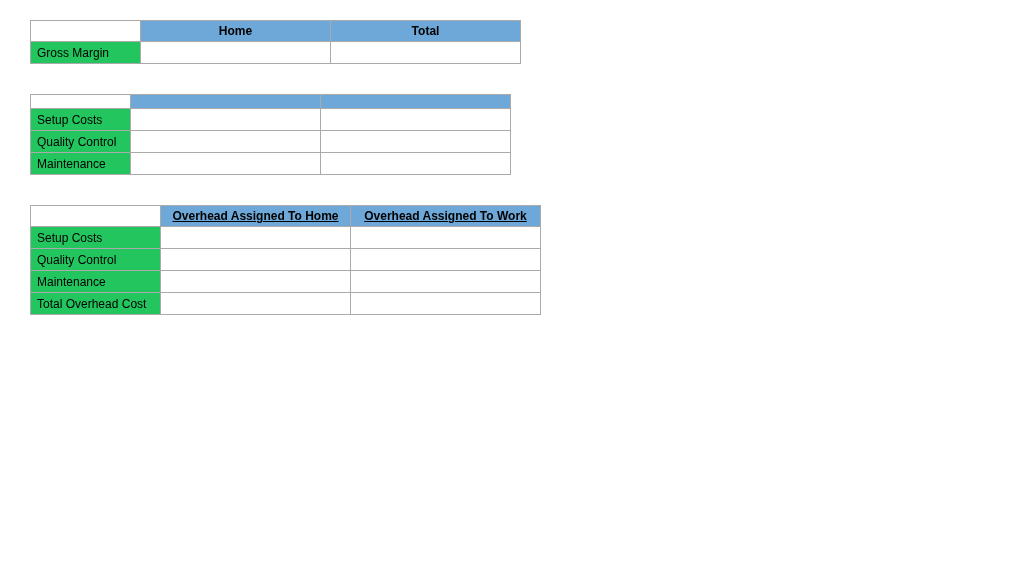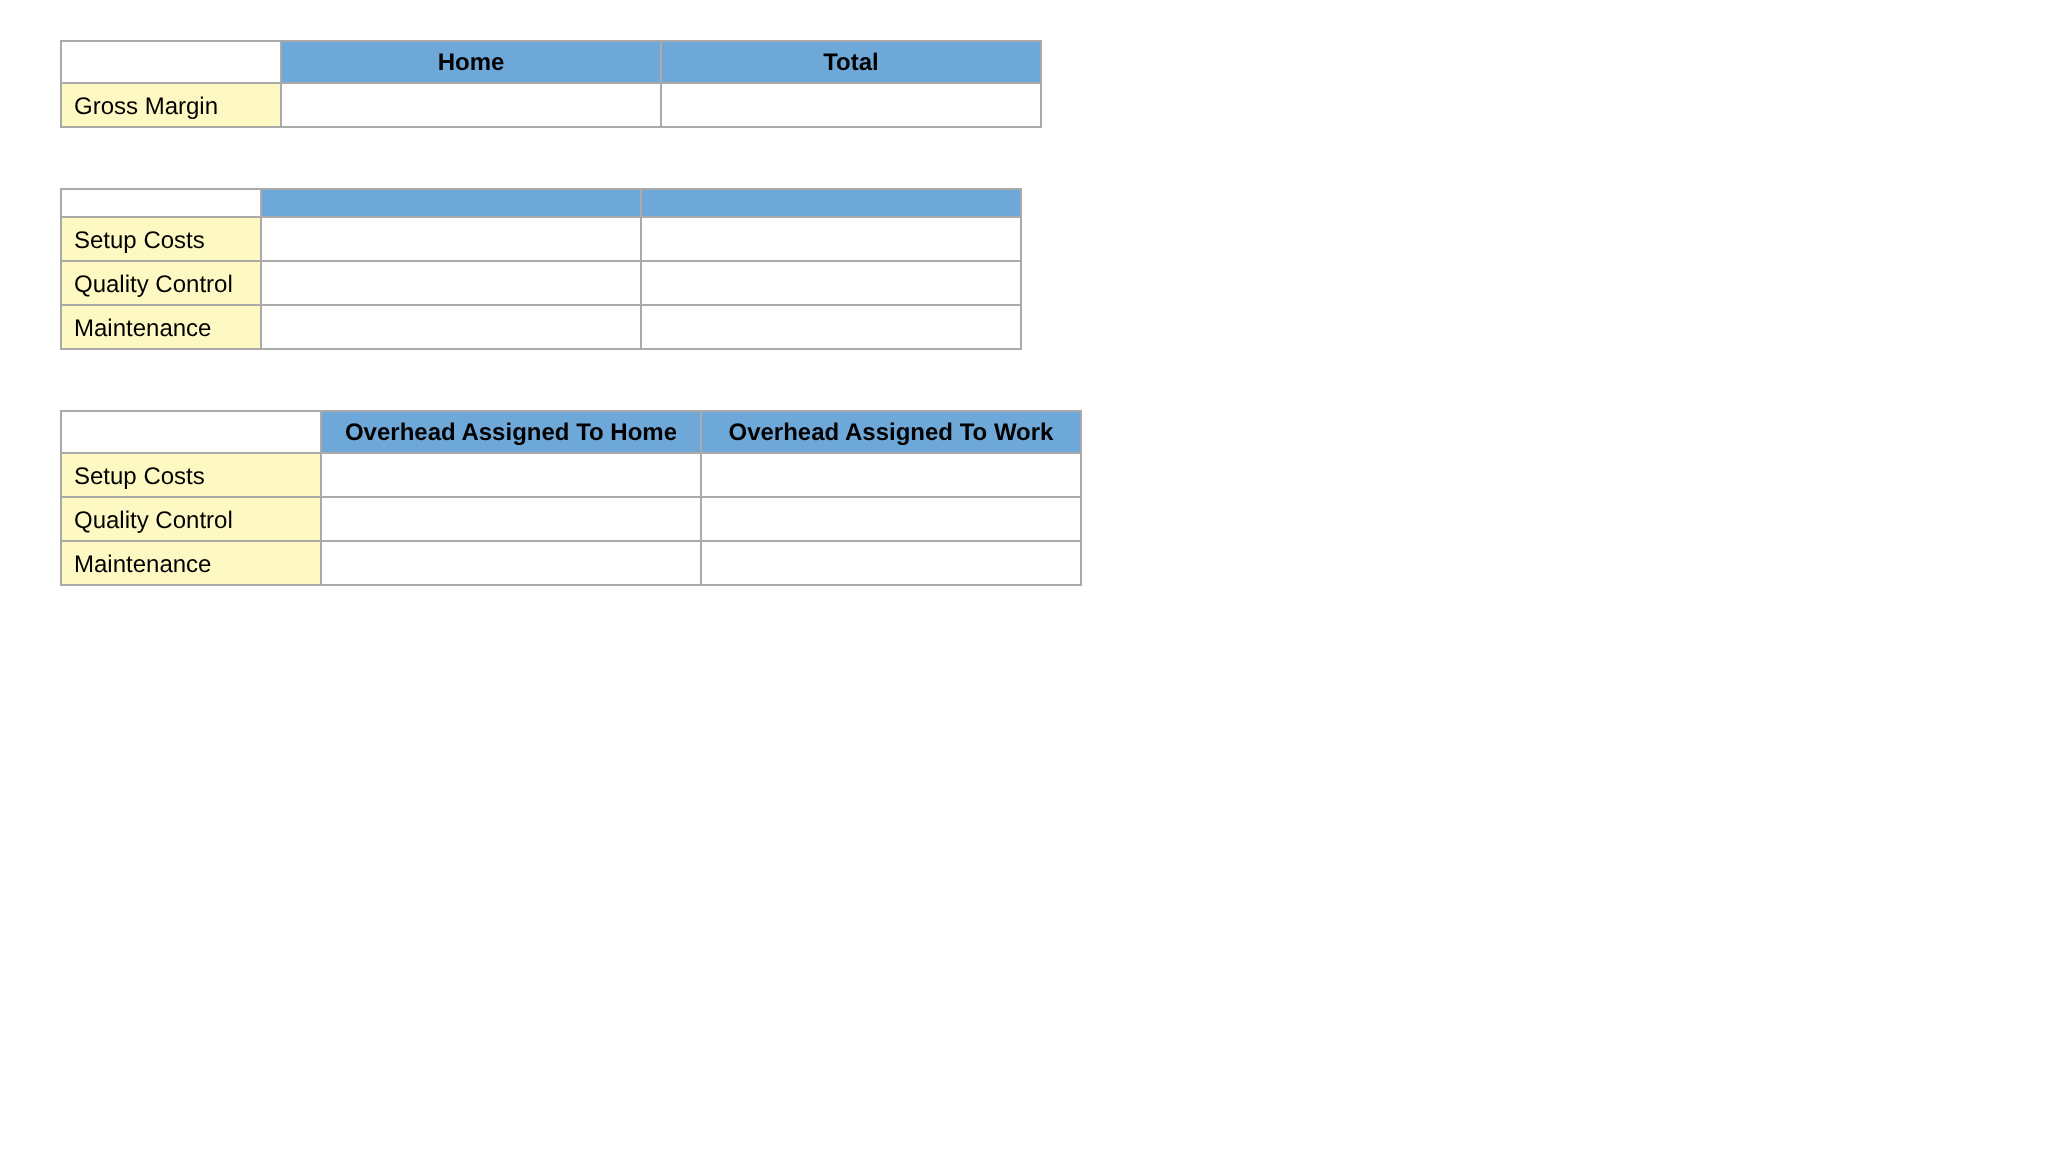--- a/index.html
+++ b/index.html
@@ -40,36 +40,37 @@
       min-width: 80px;
       height: 14px;
     }
     .header-cell {
       background-color: #6ea8d8;
       color: #000;
       font-weight: bold;
       text-align: center;
     }
     .row-label {
-      background: #fef9c3;
+      background: #22c55e;
       font-weight: normal;
       min-width: 110px;
     }
     .input-cell {
       background: #fff;
       min-width: 120px;
     }
     .q4-table th, .q4-table td {
       min-width: 100px;
     }
     .q5-table .row-label {
       min-width: 130px;
     }
     .q5-table th {
       min-width: 140px;
+      text-decoration: underline;
     }
   </style>
 </head>
 <body>
 
 <div class="question">
   <table>
     <thead>
       <tr>
         <th class="row-label" style="background:#fff; border:1px solid #aaa;"></th>
@@ -138,15 +139,20 @@
       <tr>
         <td class="row-label">Quality Control</td>
         <td class="input-cell"><input type="text" style="border: none; width: 100%; outline: none;"></td>
         <td class="input-cell"><input type="text" style="border: none; width: 100%; outline: none;"></td>
       </tr>
       <tr>
         <td class="row-label">Maintenance</td>
         <td class="input-cell"><input type="text" style="border: none; width: 100%; outline: none;"></td>
         <td class="input-cell"><input type="text" style="border: none; width: 100%; outline: none;"></td>
       </tr>
+      <tr>
+        <td class="row-label">Total Overhead Cost</td>
+        <td class="input-cell"><input type="text" style="border: none; width: 100%; outline: none;"></td>
+        <td class="input-cell"><input type="text" style="border: none; width: 100%; outline: none;"></td>
+      </tr>
     </tbody>
   </table>
 </div>
 
 </body></html>

